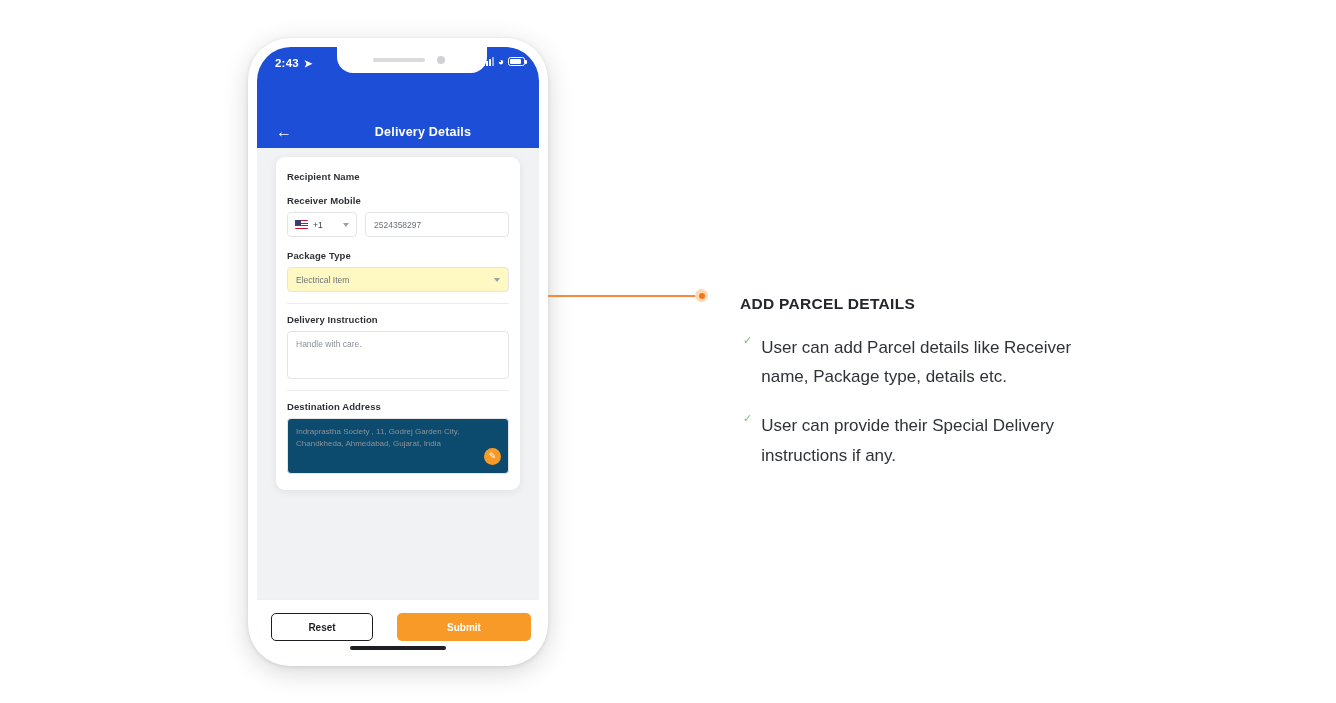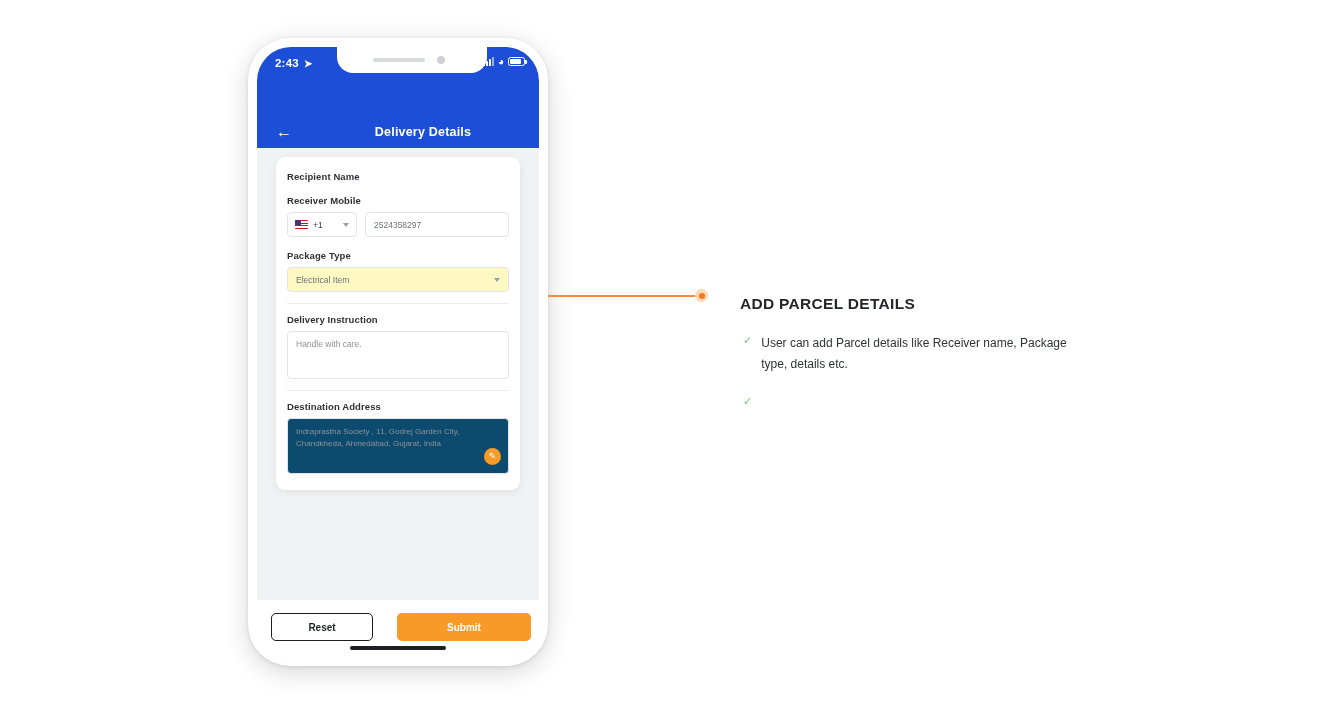--- a/index.html
+++ b/index.html
@@ -403,21 +403,21 @@
     padding-left: 3px;
   }
   .bullet .check {
     flex: 0 0 auto;
     margin-top: 2px;
     color: #6ec27c;
     font-size: 11px;
     line-height: 1;
   }
   .bullet .text {
-    font-size: 12px;
+    font-size: 17px;
     color: #2f3237;
     line-height: 1.72;
     max-width: 330px;
   }
 </style>
 </head>
 <body>
 
 <div class="phone">
   <div class="phone-screen">
@@ -501,14 +501,15 @@
 <div class="annot">
   <div class="annot-title">ADD PARCEL DETAILS</div>
 
   <div class="bullet">
     <span class="check">✓</span>
     <span class="text">User can add Parcel details like Receiver name, Package type, details etc.</span>
   </div>
 
   <div class="bullet">
     <span class="check">✓</span>
+    <span class="text">User can provide their Special Delivery instructions if any.</span>
   </div>
 </div>
 
 </body></html>

